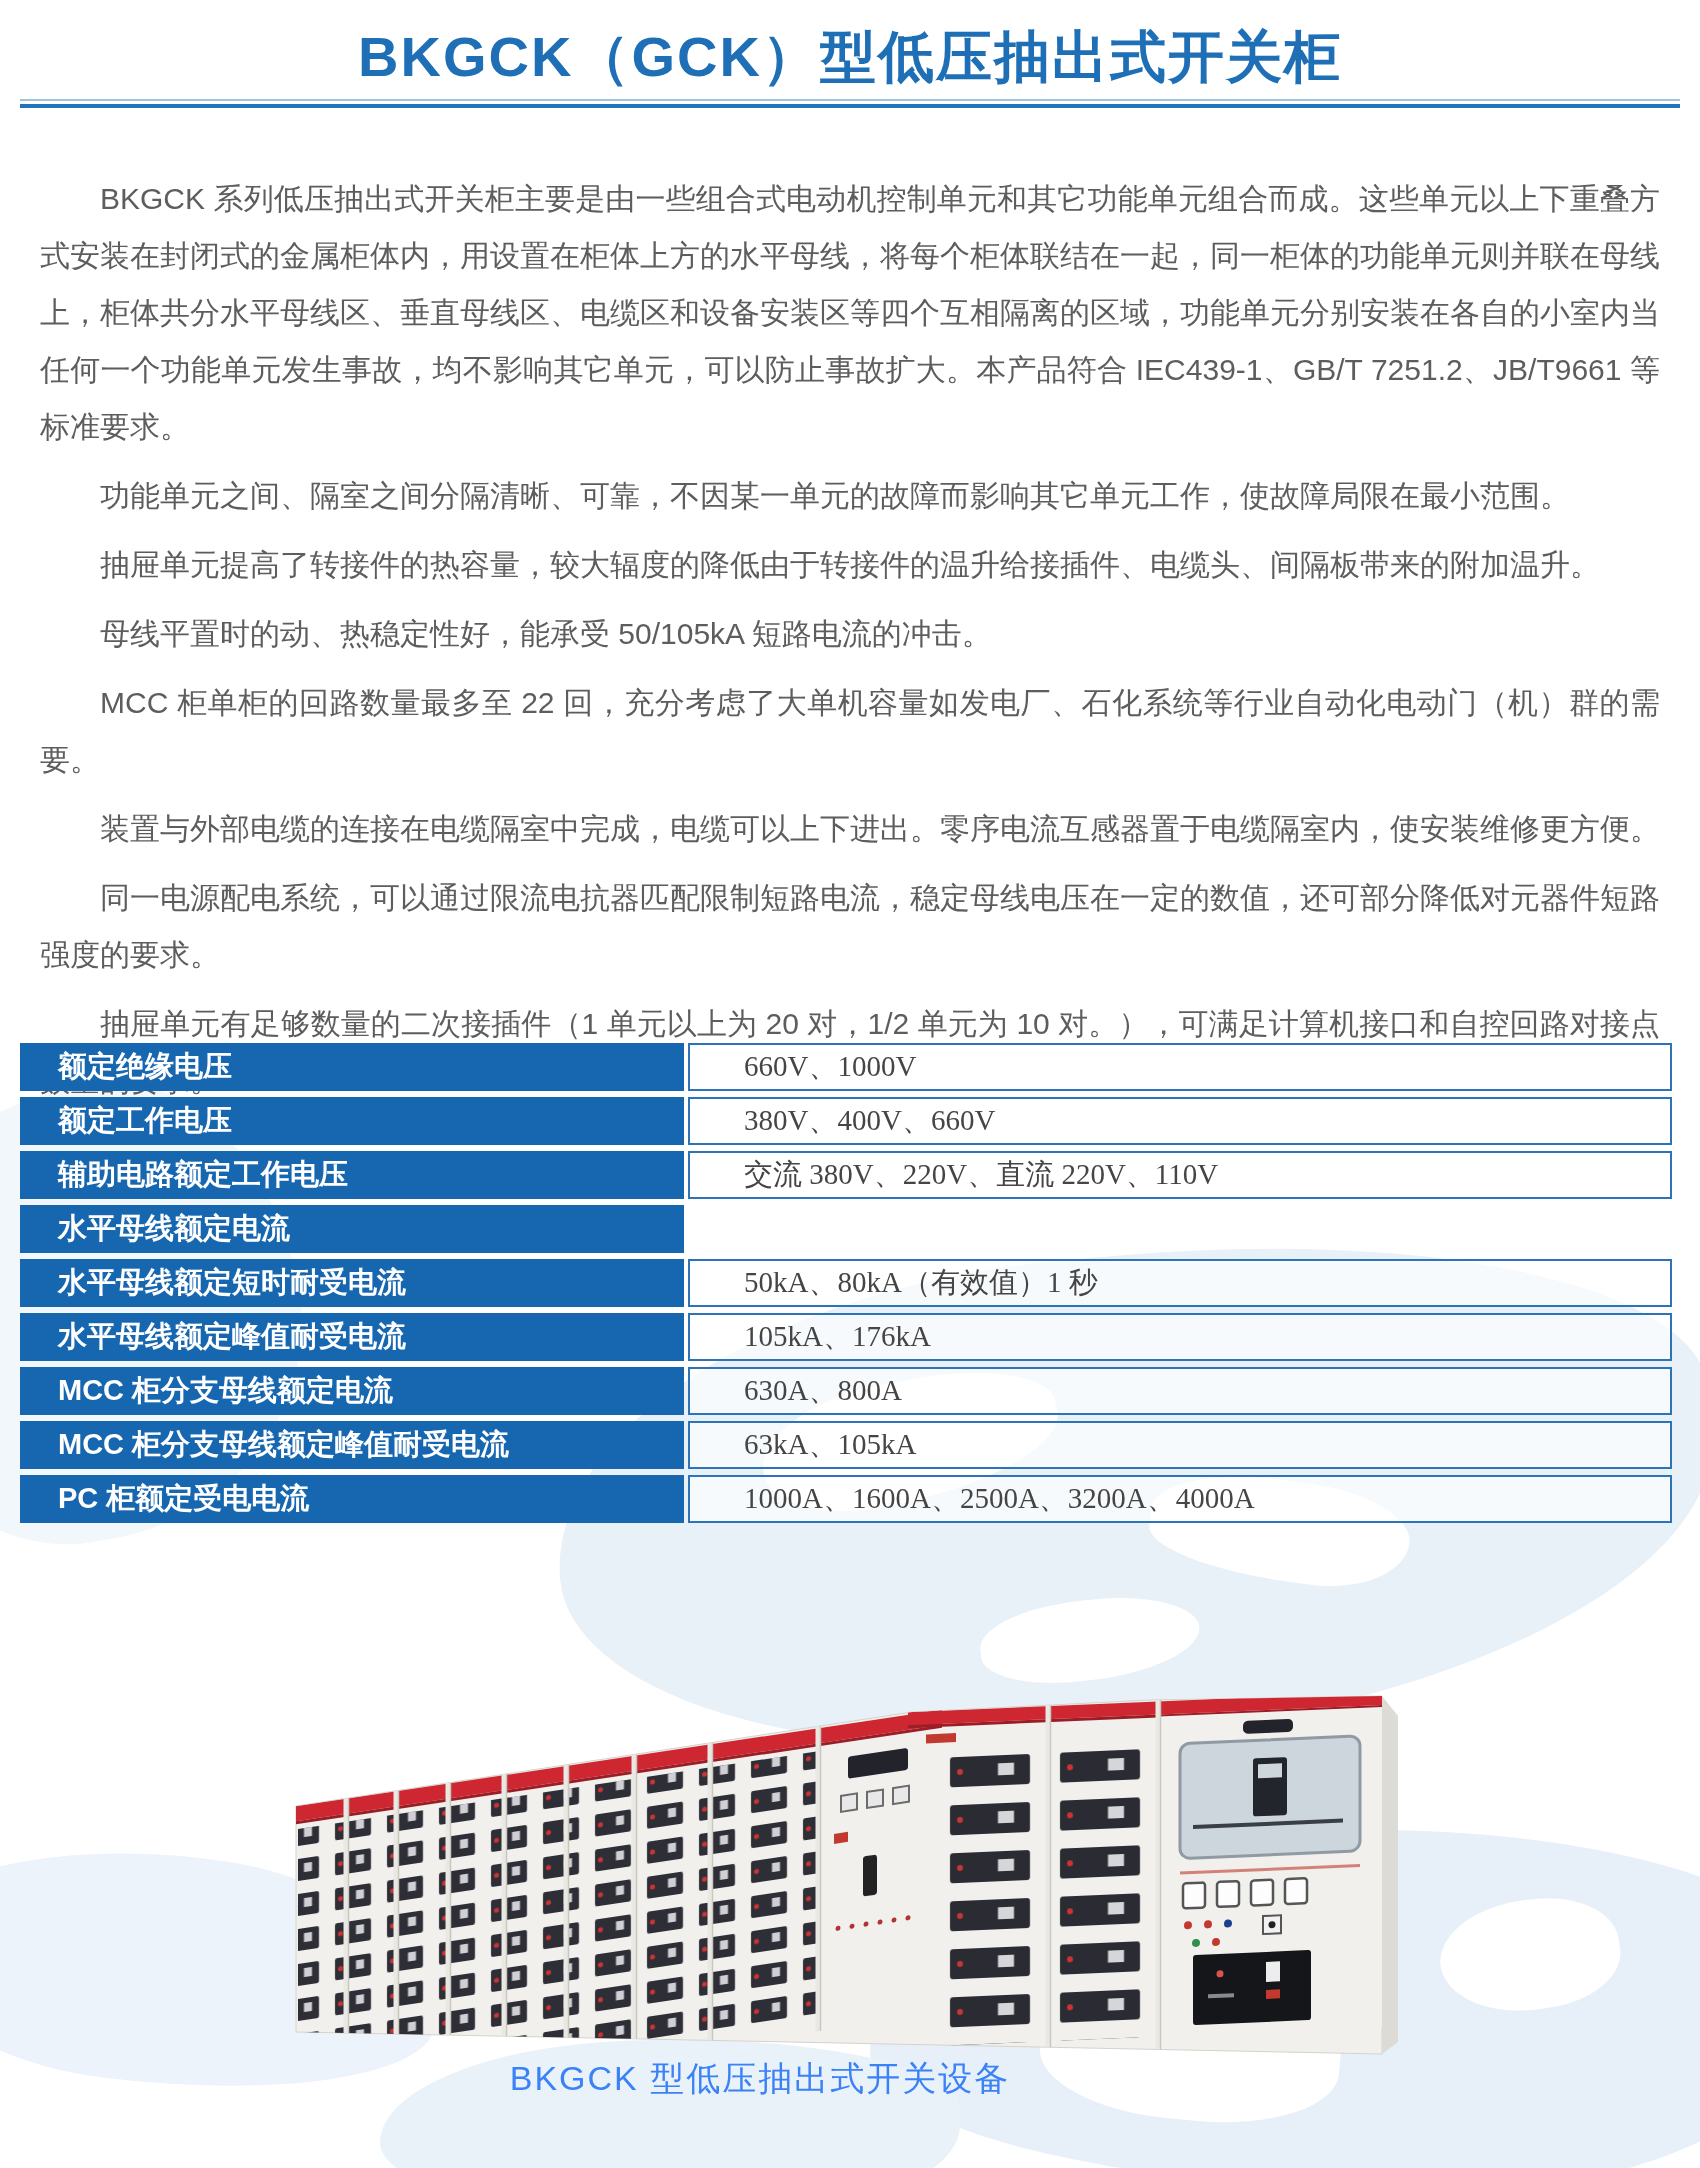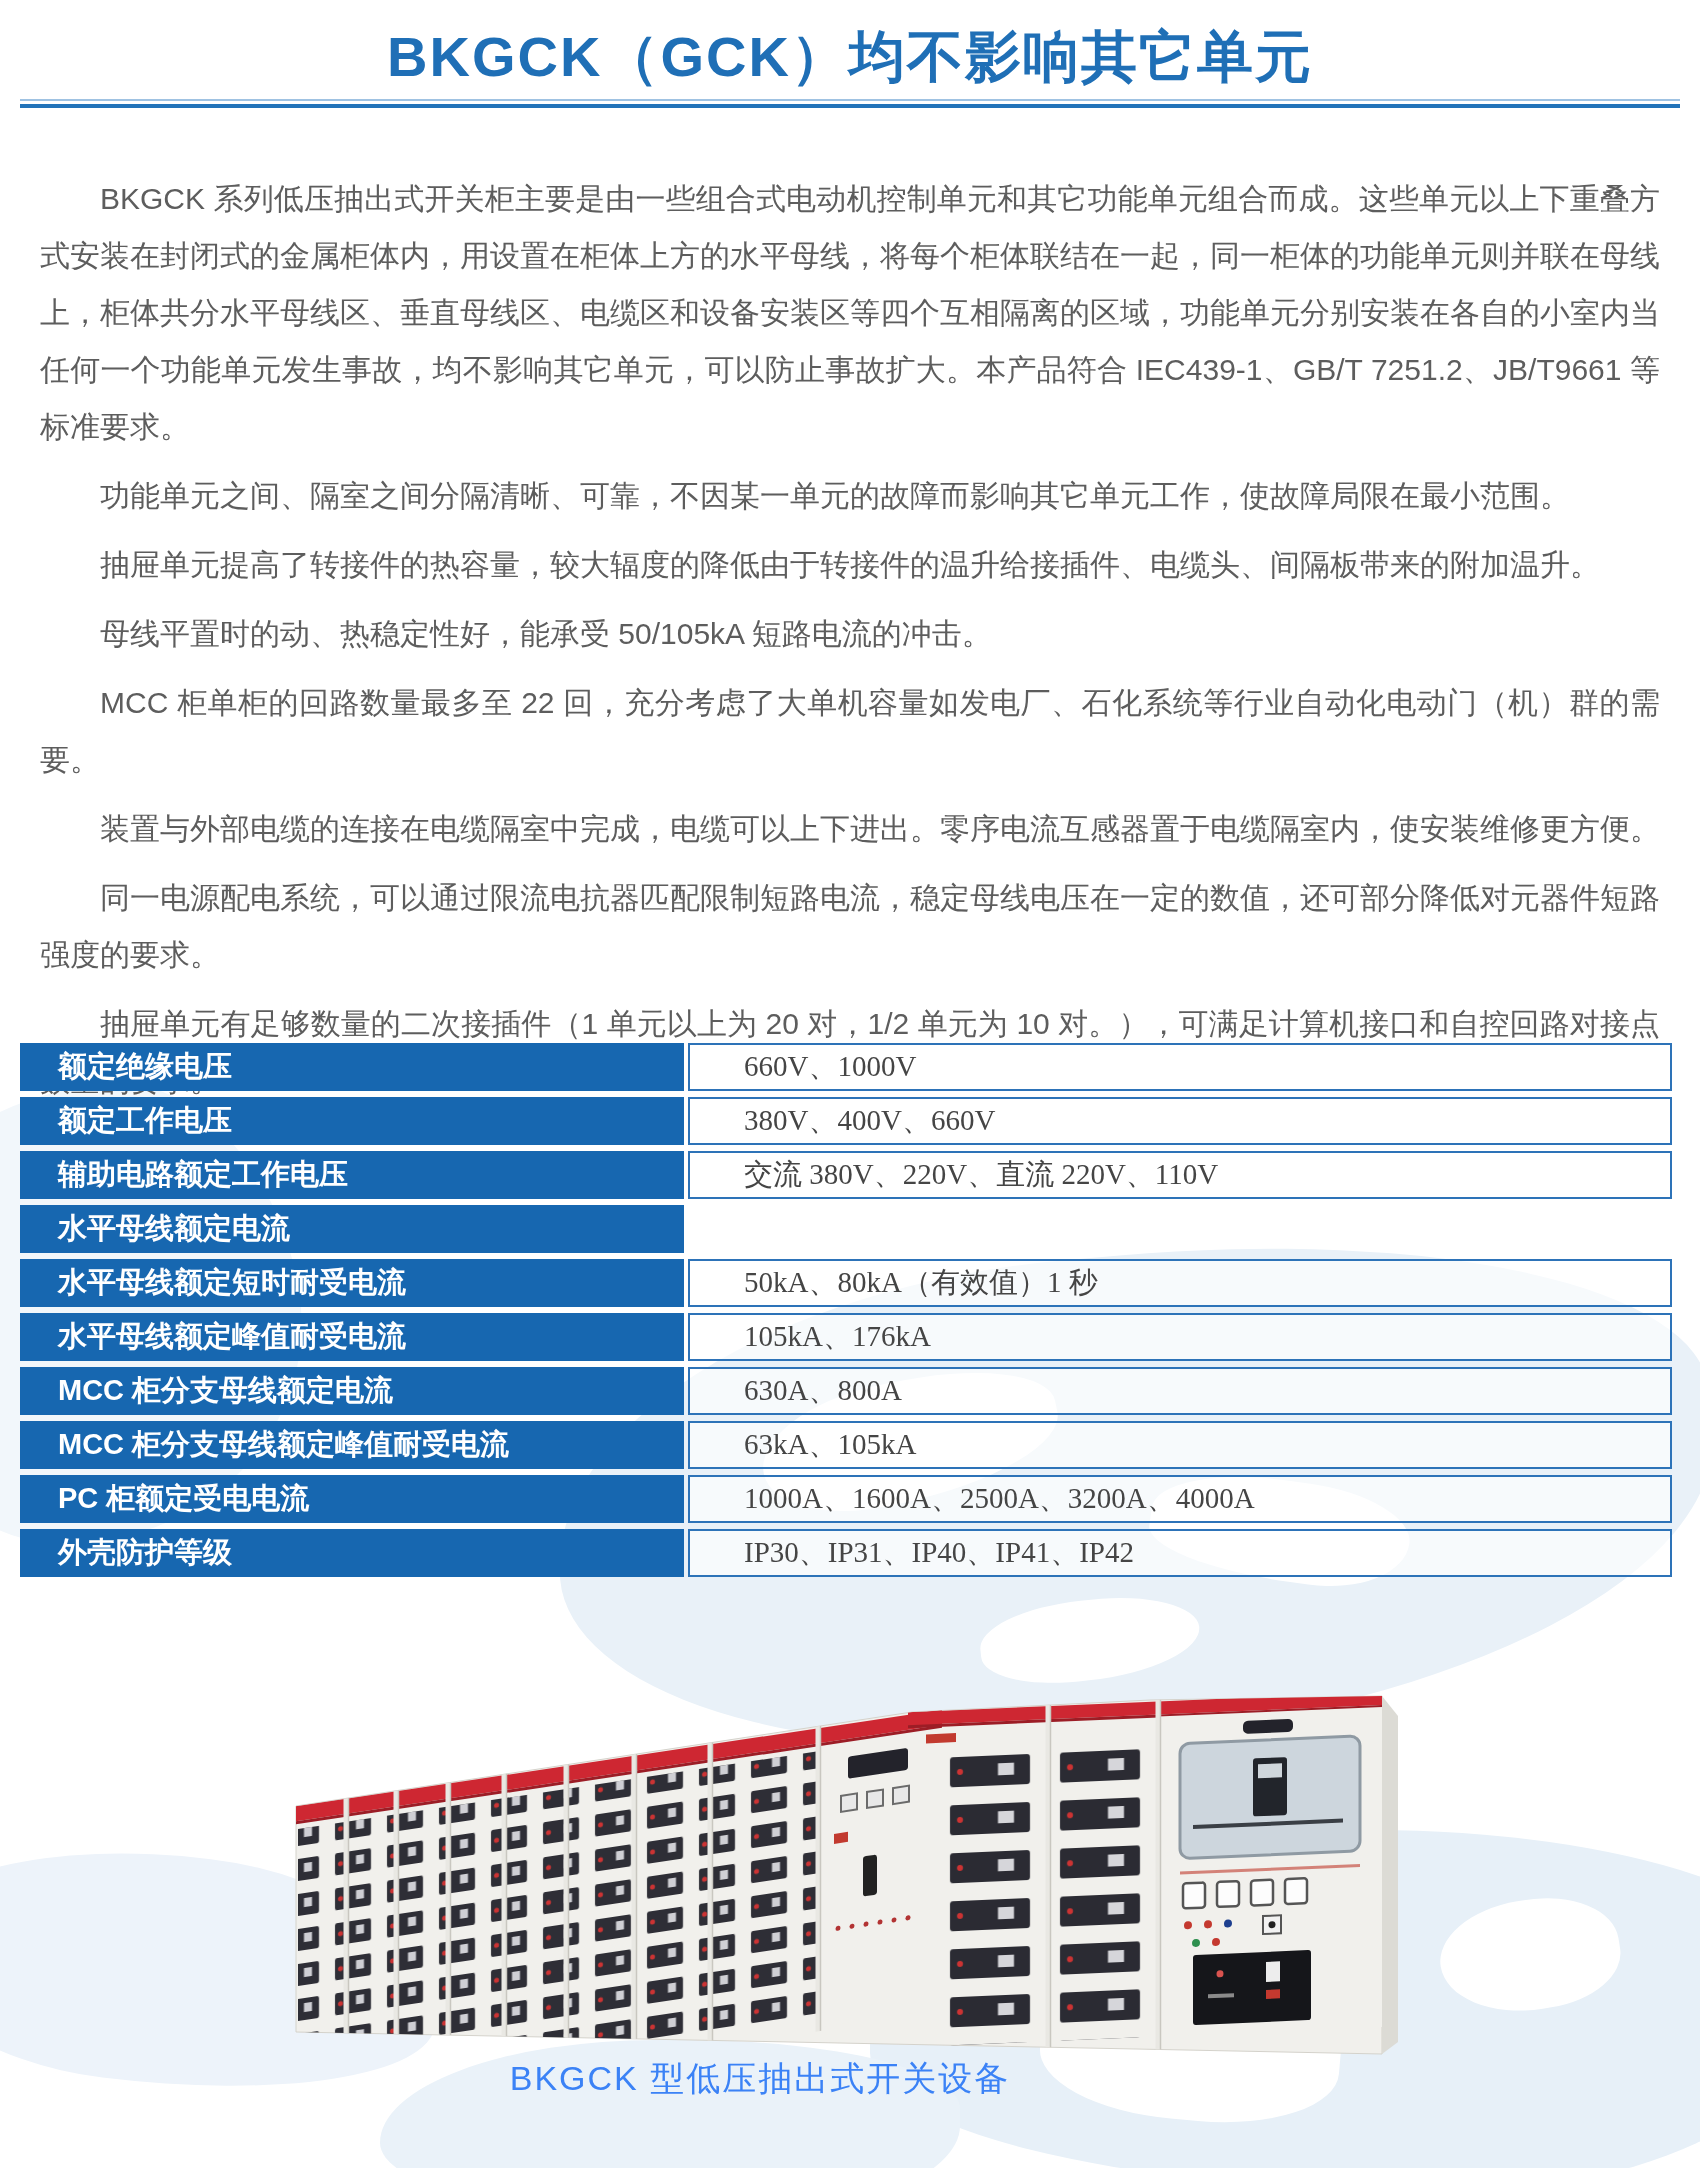--- a/index.html
+++ b/index.html
@@ -73,21 +73,21 @@
 <div class="wm wm1"></div>
 <div class="wm wm2"></div>
 <div class="wm wm3"></div>
 <div class="wm wm5"></div>
 <div class="wh wh1"></div>
 <div class="wh wh2"></div>
 <div class="wh wh3"></div>
 <div class="wh wh4"></div>
 <div class="wh wh5"></div>
 
-<div class="title">BKGCK（GCK）均不影响其它单元</div>
+<div class="title">BKGCK（GCK）型低压抽出式开关柜</div>
 <div class="rule"></div>
 
 <div class="content">
   <p>BKGCK 系列低压抽出式开关柜主要是由一些组合式电动机控制单元和其它功能单元组合而成。这些单元以上下重叠方式安装在封闭式的金属柜体内，用设置在柜体上方的水平母线，将每个柜体联结在一起，同一柜体的功能单元则并联在母线上，柜体共分水平母线区、垂直母线区、电缆区和设备安装区等四个互相隔离的区域，功能单元分别安装在各自的小室内当任何一个功能单元发生事故，均不影响其它单元，可以防止事故扩大。本产品符合 IEC439-1、GB/T 7251.2、JB/T9661 等标准要求。</p>
   <p>功能单元之间、隔室之间分隔清晰、可靠，不因某一单元的故障而影响其它单元工作，使故障局限在最小范围。</p>
   <p>抽屉单元提高了转接件的热容量，较大辐度的降低由于转接件的温升给接插件、电缆头、间隔板带来的附加温升。</p>
   <p>母线平置时的动、热稳定性好，能承受 50/105kA 短路电流的冲击。</p>
   <p>MCC 柜单柜的回路数量最多至 22 回，充分考虑了大单机容量如发电厂、石化系统等行业自动化电动门（机）群的需要。</p>
   <p>装置与外部电缆的连接在电缆隔室中完成，电缆可以上下进出。零序电流互感器置于电缆隔室内，使安装维修更方便。</p>
   <p>同一电源配电系统，可以通过限流电抗器匹配限制短路电流，稳定母线电压在一定的数值，还可部分降低对元器件短路强度的要求。</p>
@@ -122,24 +122,20 @@
     <div class="lab">MCC 柜分支母线额定电流</div>
     <div class="val">630A、800A</div>
   </div>
   <div class="row">
     <div class="lab">MCC 柜分支母线额定峰值耐受电流</div>
     <div class="val">63kA、105kA</div>
   </div>
   <div class="row">
     <div class="lab">PC 柜额定受电电流</div>
     <div class="val">1000A、1600A、2500A、3200A、4000A</div>
-  </div>
-  <div class="row">
-    <div class="lab">外壳防护等级</div>
-    <div class="val">IP30、IP31、IP40、IP41、IP42</div>
   </div>
 </div>
 
 <div class="photo">
 <svg width="1122" height="378" viewBox="0 0 1122 378" xmlns="http://www.w3.org/2000/svg">
   <defs>
     <clipPath id="bodyClip">
       <polygon points="18,124 634,30 872,18 1104,14 1104,372 18,350"></polygon>
     </clipPath>
     <pattern id="pDrawer" patternUnits="userSpaceOnUse" width="52" height="35">

